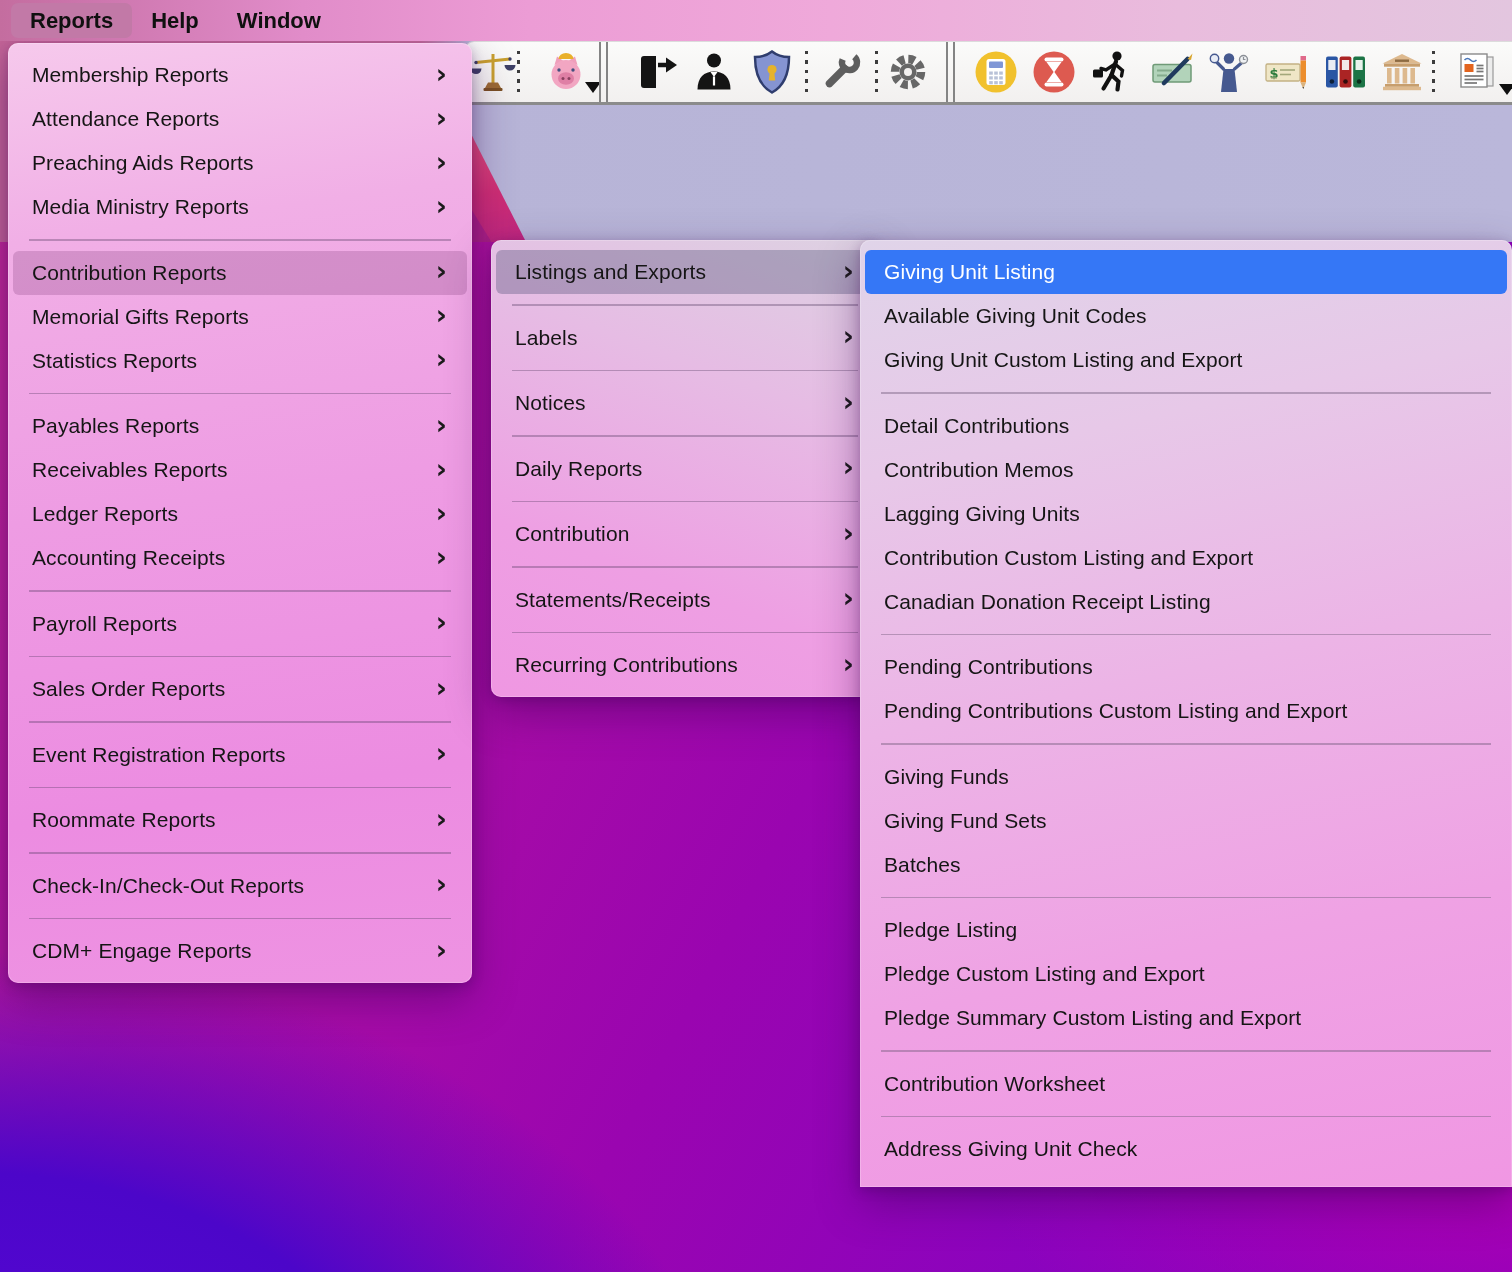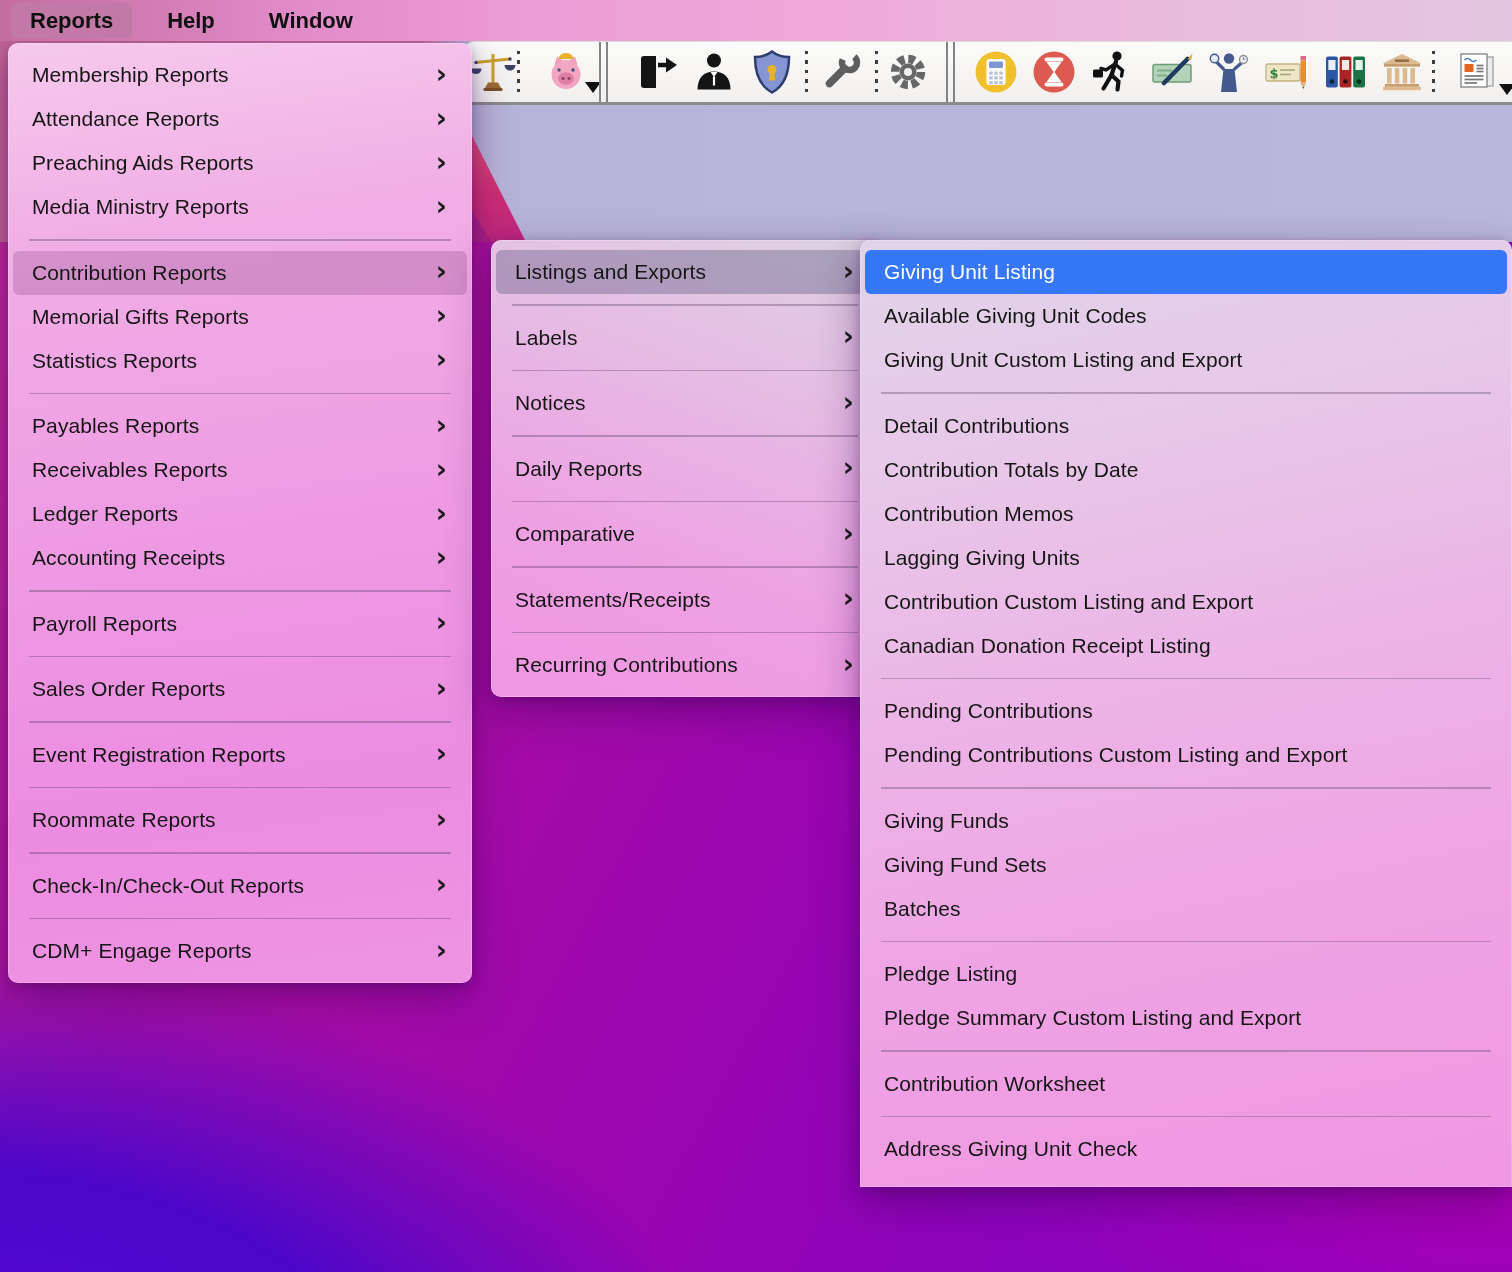--- a/index.html
+++ b/index.html
@@ -57,21 +57,21 @@
   .caret.pos-piggy{right:-11px;bottom:3px;}
   .caret.pos-doc{right:-13px;bottom:1px;}
   
   .menubar{
     position:absolute;left:0;top:0;width:1512px;height:41px;z-index:40;
     display:flex;align-items:center;padding-left:11px;box-sizing:border-box;
     background:linear-gradient(90deg,#c46d9f 0%,#cb74ab 5%,#e18cc9 20%,#ec9cd5 35%,#efa9da 55%,#e9bcdd 78%,#e3c6df 100%);
     font-size:22px;font-weight:600;color:#101010;
   }
   .mb-item{
-    height:35px;display:flex;align-items:center;padding:0 19px;margin-right:16px;
+    height:35px;display:flex;align-items:center;padding:0 19px;
     border-radius:7px;white-space:nowrap;
   }
   .mb-item.active{background:#c279a7;}
   
   .menu-panel{
     position:absolute;padding:10px 0 10px 0;z-index:20;
     font-size:21px;font-weight:500;color:#151515;letter-spacing:.1px;
     border-radius:10px;
     box-shadow:0 16px 44px rgba(55,0,80,.42),0 3px 12px rgba(55,0,80,.28),inset 0 0 0 1px rgba(255,255,255,.22);
   }
@@ -404,21 +404,21 @@
       <span class="lbl">Notices</span>
       <span class="chev">›</span>
     </div>
     <div class="menu-sep"></div>
     <div class="menu-row">
       <span class="lbl">Daily Reports</span>
       <span class="chev">›</span>
     </div>
     <div class="menu-sep"></div>
     <div class="menu-row">
-      <span class="lbl">Comparative</span>
+      <span class="lbl">Contribution</span>
       <span class="chev">›</span>
     </div>
     <div class="menu-sep"></div>
     <div class="menu-row">
       <span class="lbl">Statements/Receipts</span>
       <span class="chev">›</span>
     </div>
     <div class="menu-sep"></div>
     <div class="menu-row">
       <span class="lbl">Recurring Contributions</span>
@@ -433,23 +433,20 @@
       <span class="lbl">Available Giving Unit Codes</span>
     </div>
     <div class="menu-row">
       <span class="lbl">Giving Unit Custom Listing and Export</span>
     </div>
     <div class="menu-sep"></div>
     <div class="menu-row">
       <span class="lbl">Detail Contributions</span>
     </div>
     <div class="menu-row">
-      <span class="lbl">Contribution Totals by Date</span>
-    </div>
-    <div class="menu-row">
       <span class="lbl">Contribution Memos</span>
     </div>
     <div class="menu-row">
       <span class="lbl">Lagging Giving Units</span>
     </div>
     <div class="menu-row">
       <span class="lbl">Contribution Custom Listing and Export</span>
     </div>
     <div class="menu-row">
       <span class="lbl">Canadian Donation Receipt Listing</span>
@@ -467,20 +464,23 @@
     </div>
     <div class="menu-row">
       <span class="lbl">Giving Fund Sets</span>
     </div>
     <div class="menu-row">
       <span class="lbl">Batches</span>
     </div>
     <div class="menu-sep"></div>
     <div class="menu-row">
       <span class="lbl">Pledge Listing</span>
+    </div>
+    <div class="menu-row">
+      <span class="lbl">Pledge Custom Listing and Export</span>
     </div>
     <div class="menu-row">
       <span class="lbl">Pledge Summary Custom Listing and Export</span>
     </div>
     <div class="menu-sep"></div>
     <div class="menu-row">
       <span class="lbl">Contribution Worksheet</span>
     </div>
     <div class="menu-sep"></div>
     <div class="menu-row">

